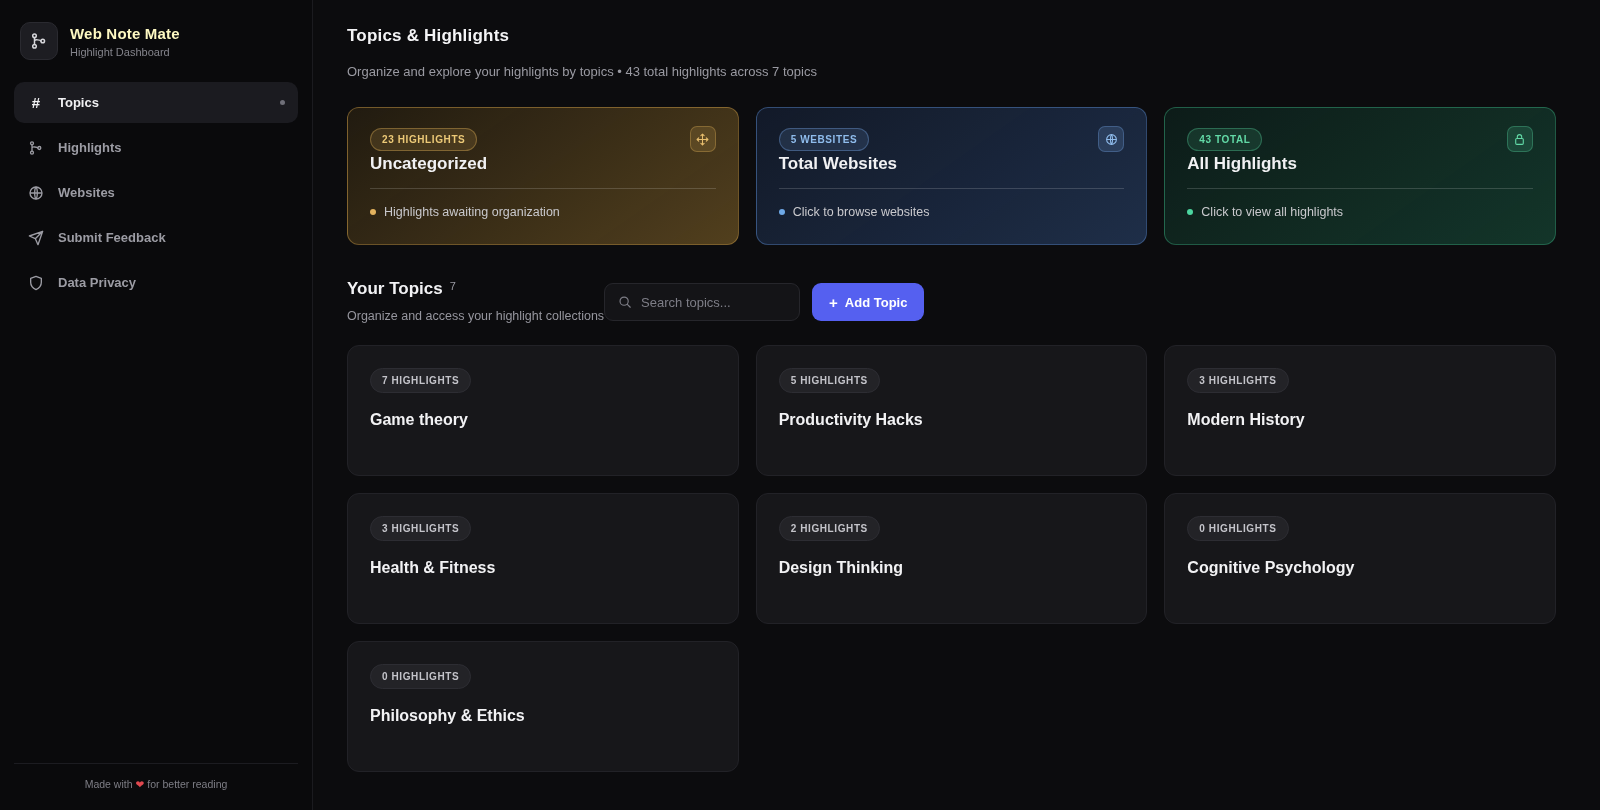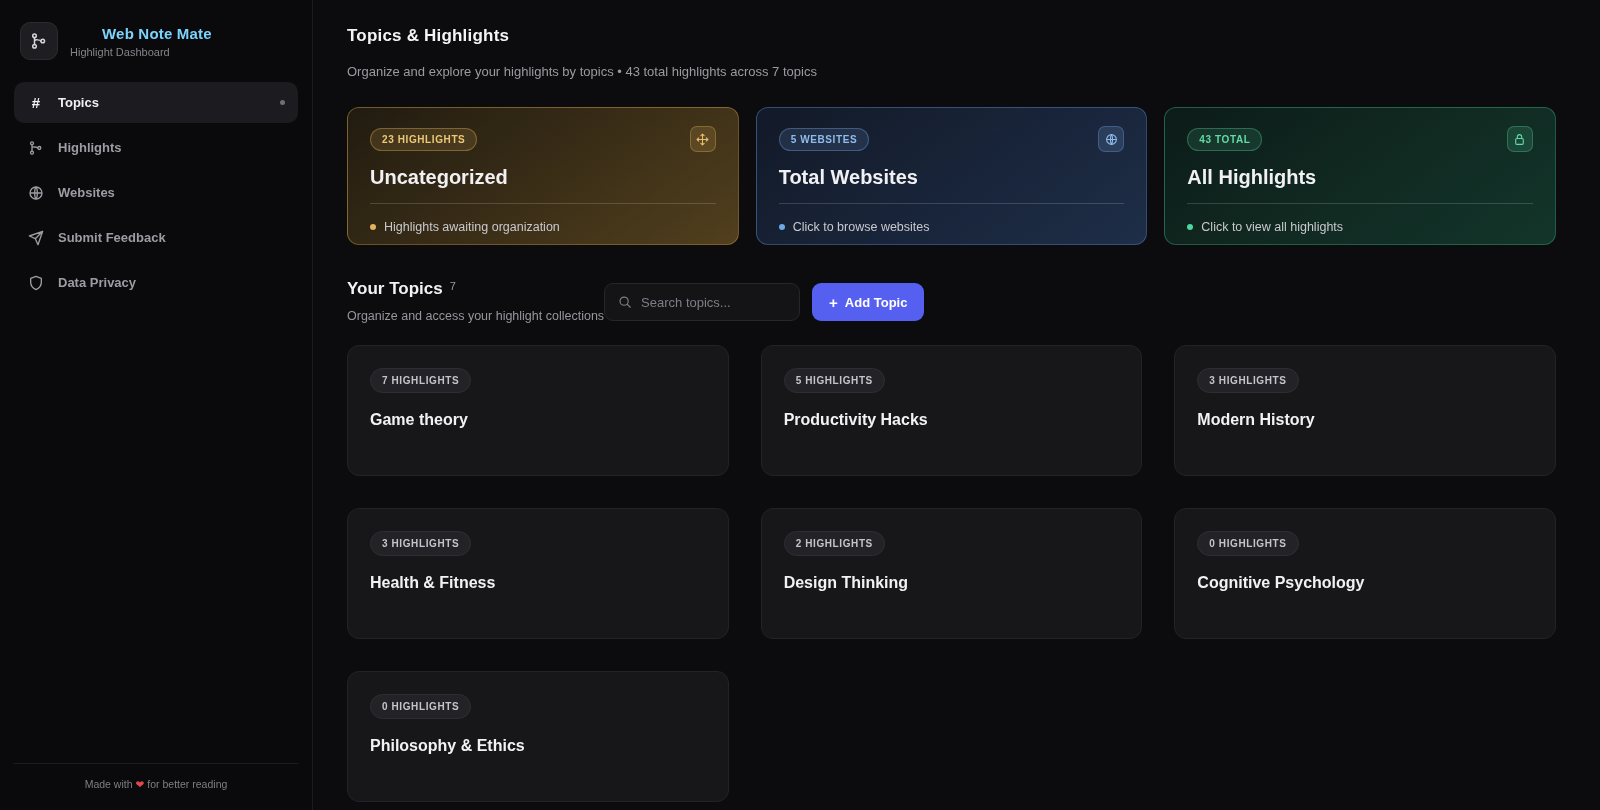--- a/index.html
+++ b/index.html
@@ -21,21 +21,21 @@
     padding: 18px 14px 14px 14px;
     position: relative;
   }
   .brand { display: flex; align-items: center; gap: 12px; padding: 4px 6px 22px 6px; }
   .brand-icon {
     width: 38px; height: 38px; border-radius: 10px;
     background: #1d1d22; border: 1px solid #2a2a30;
     display: flex; align-items: center; justify-content: center;
     color: #d6d6da;
   }
-  .brand-name { font-size: 15px; font-weight: bold; color: #7dd3fc; letter-spacing: .2px; margin-left: 32px; }
+  .brand-name { font-size: 15px; font-weight: bold; color: #fef9c3; letter-spacing: .2px; }
   .brand-sub { font-size: 11px; color: #84848c; margin-top: 4px; }
 
   .nav { display: flex; flex-direction: column; gap: 4px; }
   .nav-item {
     display: flex; align-items: center; gap: 13px;
     height: 41px; padding: 0 13px; border-radius: 10px;
     color: #9c9ca4; font-size: 13px; font-weight: 600;
     cursor: pointer;
   }
   .nav-item.active { background: #1b1b20; color: #f0f0f2; }
@@ -87,21 +87,21 @@
   .pill.amber { color: #ecc977; }
   .pill.blue  { background: rgba(120,170,235,0.14); border: 1px solid rgba(120,170,235,0.35); color: #8fbcec; }
   .pill.green { background: rgba(90,220,165,0.12); border: 1px solid rgba(90,220,165,0.32); color: #62d9a6; }
   .sum-ic {
     width: 26px; height: 26px; border-radius: 7px;
     display: flex; align-items: center; justify-content: center;
   }
   .sum-ic.amber { background: rgba(235,186,92,0.15); color: #e6bd6d; border: 1px solid rgba(235,186,92,0.3); }
   .sum-ic.blue  { background: rgba(120,170,235,0.18); color: #8fbcec; border: 1px solid rgba(120,170,235,0.3); }
   .sum-ic.green { background: rgba(90,220,165,0.15); color: #62d9a6; border: 1px solid rgba(90,220,165,0.3); }
-  .sum-title { font-size: 20px; font-weight: bold; color: #f1f1f3; margin-top: 14px; }
+  .sum-title { font-size: 17px; font-weight: bold; color: #f1f1f3; margin-top: 2px; }
   .sum-divider { height: 1px; background: rgba(255,255,255,0.16); margin-top: 14px; }
   .sum-caption { display: flex; align-items: center; gap: 8px; margin-top: 16px; font-size: 12.5px; color: #c9c9cd; }
   .cap-dot { width: 6px; height: 6px; border-radius: 50%; }
   .cap-dot.amber { background: #e3b25e; }
   .cap-dot.blue  { background: #6ea8e6; }
   .cap-dot.green { background: #4cd6a0; }
 
   
   .topics-header { display: flex; align-items: flex-start; justify-content: flex-start; margin-top: 34px; }
   .topics-title-line { display: flex; align-items: flex-start; gap: 7px; }
@@ -125,21 +125,21 @@
     display: flex; align-items: center; gap: 7px;
     height: 38px; padding: 0 17px;
     background: #5560f0; border: none; border-radius: 9px;
     color: #ffffff; font-size: 13px; font-weight: bold;
     cursor: pointer; font-family: "Liberation Sans", sans-serif;
   }
   .add-btn .plus { font-size: 15px; font-weight: bold; line-height: 1; }
 
   
   .topics-grid {
-    display: grid; grid-template-columns: 1fr 1fr 1fr; gap: 32px;
+    display: grid; grid-template-columns: 1fr 1fr 1fr; gap: 17px;
     margin-top: 22px;
   }
   .topic-card {
     height: 131px; border-radius: 12px; padding: 22px;
     background: #17171a; border: 1px solid #222227;
     cursor: pointer;
   }
   .topic-pill {
     display: inline-block; font-size: 10px; font-weight: bold; letter-spacing: .6px;
     padding: 6px 11px; border-radius: 999px;

